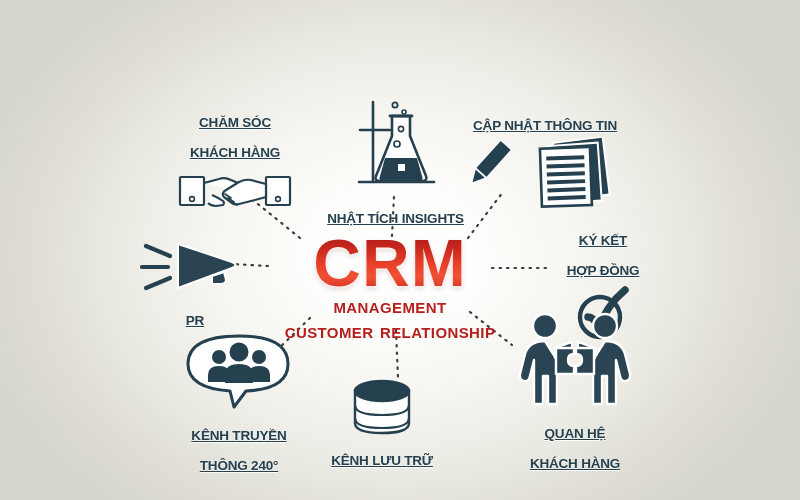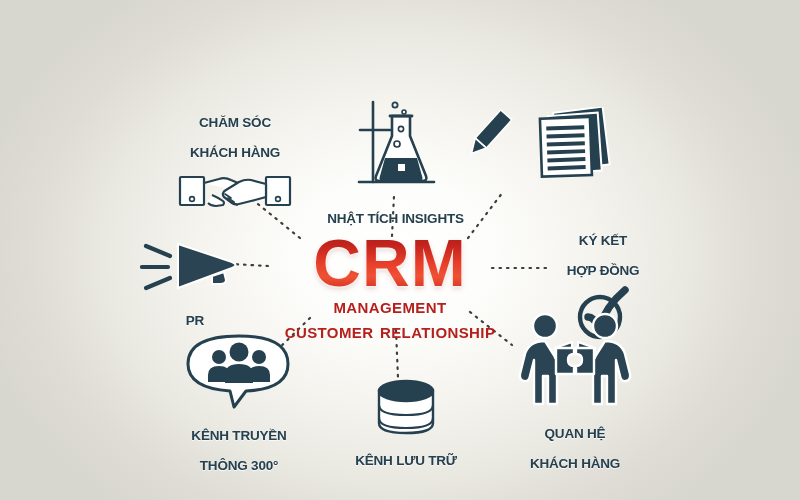--- a/index.html
+++ b/index.html
@@ -38,20 +38,21 @@
   }
   .node-label {
     text-align: center;
     color: #25404f;
     font-weight: bold;
     font-size: 13.5px;
     letter-spacing: -0.2px;
     line-height: 15px;
     white-space: pre-line;
     text-shadow: 0 1px 1px rgba(255,255,255,0.85);
+    text-decoration: underline;
   }
   .icon-wrap {
     display: flex;
     align-items: center;
     justify-content: center;
   }
   
   #crm-block {
     position: absolute;
     left: 230px;
@@ -150,20 +151,23 @@
         <circle cx="53" cy="33" r="2.6" fill="none" stroke="#25404f" stroke-width="1.6"></circle>
         <circle cx="49" cy="48" r="3" fill="none" stroke="#25404f" stroke-width="1.7"></circle>
       </svg>
     </div>
     <div class="node-label" style="margin-top:2px;">
       <span>NHẬT TÍCH INSIGHTS</span>
     </div>
   </div>
 
   <div class="node" style="left:455px; top:103px; width:180px;">
+    <div class="node-label">
+      <span>CẬP NHẬT THÔNG TIN</span>
+    </div>
     <div class="icon-wrap" style="margin-top:4px;">
       <svg width="160" height="74" viewBox="0 0 160 74">
 
         <g transform="rotate(42 30 30)">
           <rect x="16" y="6" width="15" height="38" fill="#25404f" stroke="#ffffff" stroke-width="1.6"></rect>
           <polygon points="16,44 31,44 23.5,58" fill="#25404f" stroke="#ffffff" stroke-width="1.6"></polygon>
         </g>
 
         <g transform="rotate(-7 105 38)">
           <rect x="92" y="4" width="50" height="58" fill="#25404f" stroke="#ffffff" stroke-width="2"></rect>
@@ -222,21 +226,21 @@
           <path d="M82 36 L64 36 L64 42 Q70 42 70 48 Q70 54 64 54 L64 62 L82 62 Z" fill="#2a4454"></path>
         </g>
       </svg>
     </div>
     <div class="node-label" style="margin-top:4px;">
       <span>QUAN HỆ</span><br>
       <span>KHÁCH HÀNG</span>
     </div>
   </div>
 
-  <div class="node" style="left:348px; top:378px; width:116px;">
+  <div class="node" style="left:324px; top:378px; width:116px;">
     <div class="icon-wrap" style="height:58px;">
       <svg width="70" height="58" viewBox="0 0 70 58">
         <path d="M8 13 L8 45 Q8 55 35 55 Q62 55 62 45 L62 13 Z" fill="#ffffff" stroke="#25404f" stroke-width="2.4"></path>
         <ellipse cx="35" cy="13" rx="27" ry="10" fill="#25404f" stroke="#25404f" stroke-width="2.4"></ellipse>
         <path d="M8 27 Q8 37 35 37 Q62 37 62 27" fill="none" stroke="#25404f" stroke-width="2.2"></path>
         <path d="M8 40 Q8 50 35 50 Q62 50 62 40" fill="none" stroke="#25404f" stroke-width="2.2"></path>
       </svg>
     </div>
     <div class="node-label" style="margin-top:2px;">
       <span>KÊNH LƯU TRỮ</span>
@@ -252,21 +256,21 @@
           <path d="M43 33 Q32 33 32 42 L32 49 L54 49 L54 42 Q54 33 43 33 Z"></path>
           <circle cx="83" cy="24" r="7"></circle>
           <path d="M83 33 Q94 33 94 42 L94 49 L72 49 L72 42 Q72 33 83 33 Z"></path>
           <circle cx="63" cy="19" r="9.5"></circle>
           <path d="M63 31 Q49 31 49 42 L49 50 L77 50 L77 42 Q77 31 63 31 Z"></path>
         </g>
       </svg>
     </div>
     <div class="node-label" style="margin-top:2px;">
       <span>KÊNH TRUYỀN</span><br>
-      <span>THÔNG 300°</span>
+      <span>THÔNG 240°</span>
     </div>
   </div>
 
   <div class="node" style="left:140px; top:238px; width:110px;">
     <div class="icon-wrap" style="height:62px;">
       <svg width="110" height="62" viewBox="0 0 110 62">
         <g stroke="#25404f" stroke-width="4.2" stroke-linecap="round">
           <line x1="6" y1="8" x2="30" y2="18"></line>
           <line x1="2" y1="29" x2="28" y2="29"></line>
           <line x1="6" y1="50" x2="30" y2="40"></line>

